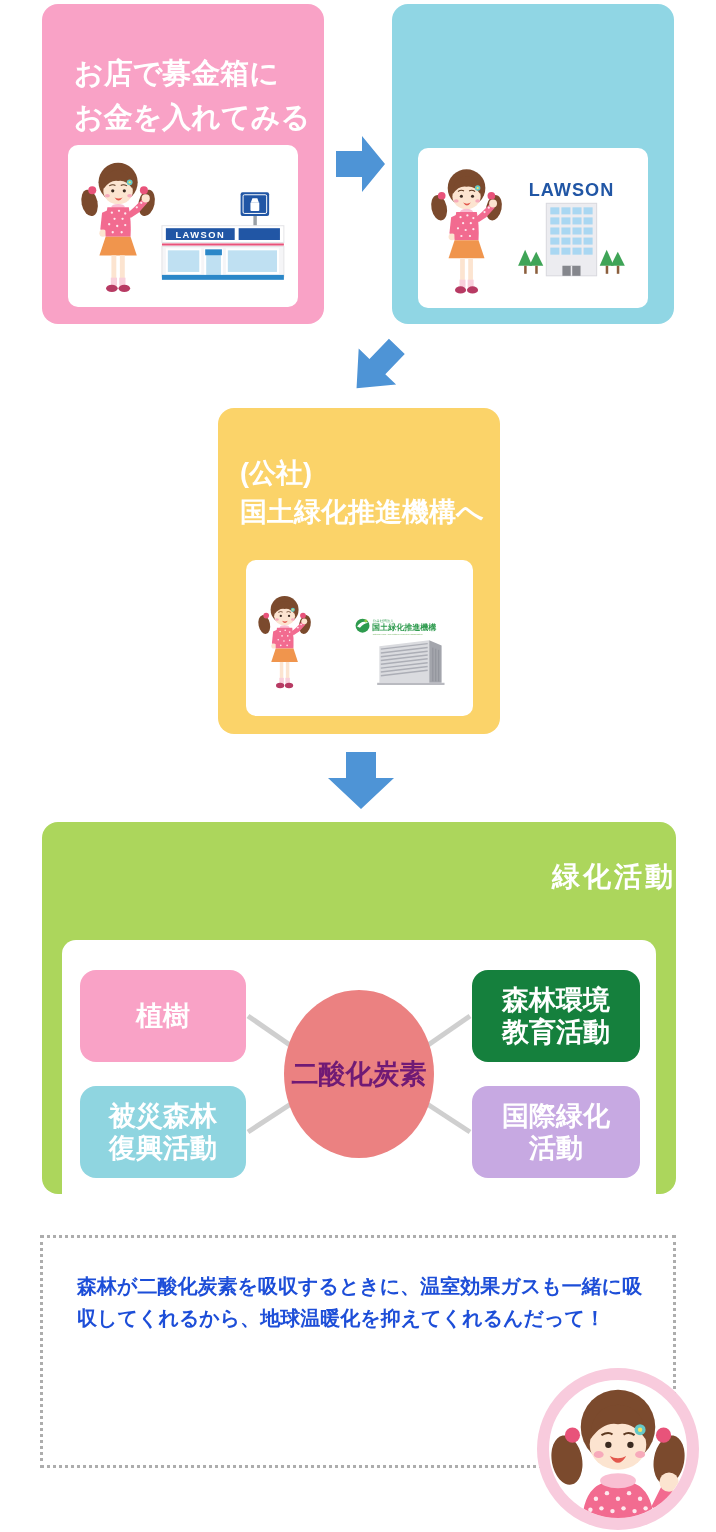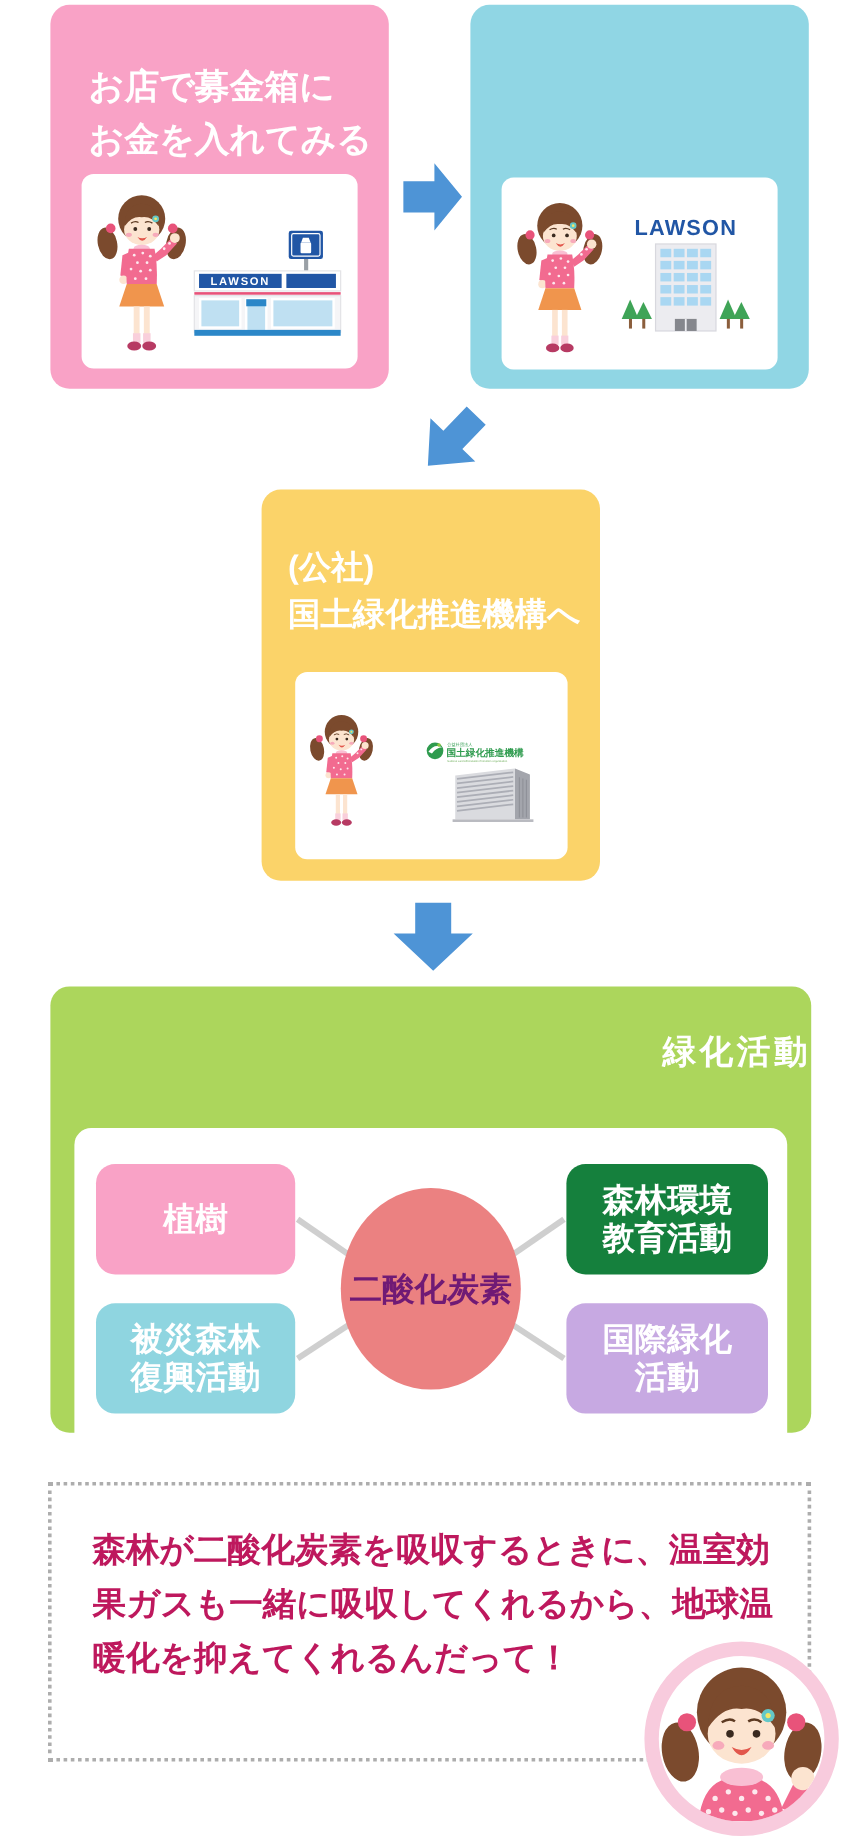--- a/index.html
+++ b/index.html
@@ -32,22 +32,22 @@
   .act-plant    { left:18px;  top:30px;  width:166px; height:92px; background:#F9A2C6; }
   .act-edu      { left:410px; top:30px;  width:168px; height:92px; background:#15803d; }
   .act-disaster { left:18px;  top:146px; width:166px; height:92px; background:#8FD5E0; }
   .act-intl     { left:410px; top:146px; width:168px; height:92px; background:#C7A9E2; }
   .co2-circle { position:absolute; left:222px; top:50px; width:150px; height:168px;
                 border-radius:50%; background:#EB8181; display:flex; align-items:center;
                 justify-content:center; color:#701a75; font-weight:700; font-size:27px; }
   .connector-svg { position:absolute; left:0; top:0; width:594px; height:268px; }
   .note-box { position:absolute; left:40px; top:1235px; width:636px; height:233px;
               background:#fff; border:3px dotted #ADADAD; box-sizing:border-box; }
-  .note-text { position:absolute; left:34px; top:32px; width:578px; font-size:28px;
-               font-weight:700; color:#be185d; line-height:1.6; }
+  .note-text { position:absolute; left:34px; top:32px; width:578px; font-size:20px;
+               font-weight:700; color:#1d4ed8; line-height:1.6; }
   .avatar { position:absolute; left:537px; top:1368px; width:162px; height:162px;
             border-radius:50%; background:#fff; border:12px solid #F8CBDD;
             box-sizing:border-box; overflow:hidden; z-index:5; }
   .avatar svg { display:block; width:100%; height:100%; }
   svg text { font-family:"Liberation Sans","DejaVu Sans",sans-serif; }
 </style>
 </head>
 <body>
 
 <div class="stage">

